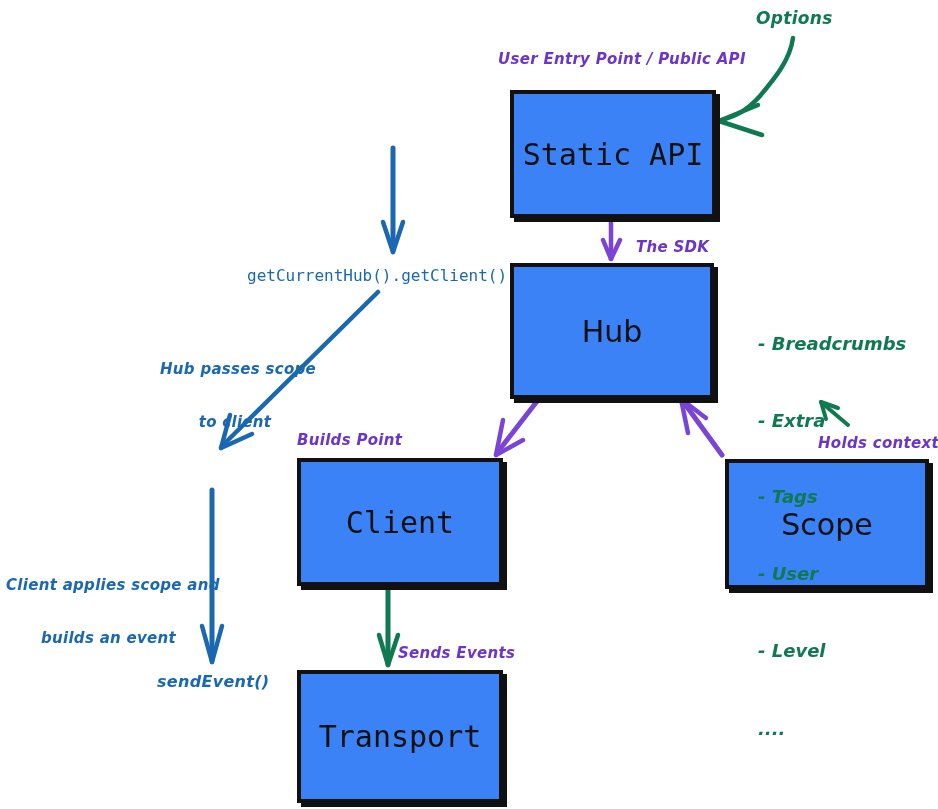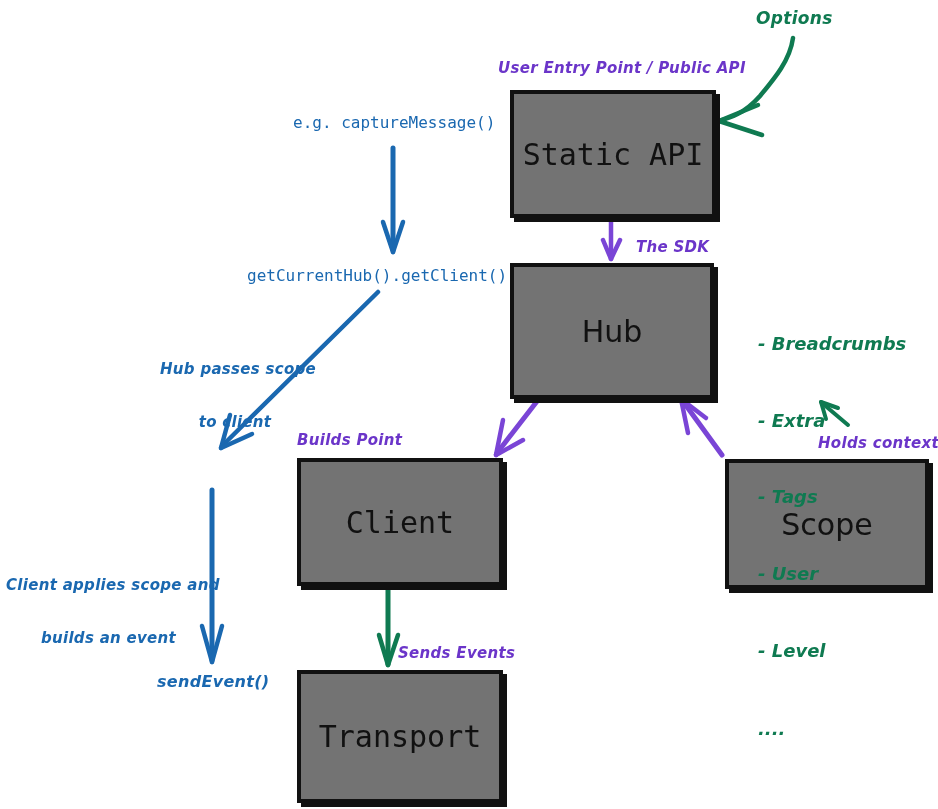--- a/index.html
+++ b/index.html
@@ -19,21 +19,21 @@
     position: absolute;
     left: 0;
     top: 0;
     width: 938px;
     height: 809px;
     pointer-events: none;
   }
   
   .node {
     position: absolute;
-    background: #737373;
+    background: #3b82f6;
     border: 4px solid #111111;
     box-shadow: 4px 4px 0 0 #111111;
     display: flex;
     align-items: center;
     justify-content: center;
     box-sizing: border-box;
   }
   .node-label-mono {
     font-family: "DejaVu Sans Mono", "Liberation Mono", monospace;
     font-size: 30px;
@@ -158,40 +158,39 @@
   <div class="node" style="left:725px; top:459px; width:204px; height:130px;">
     <span class="node-label-sans">Scope</span>
   </div>
 
   <div class="node" style="left:297px; top:670px; width:206px; height:133px;">
     <span class="node-label-mono">Transport</span>
   </div>
 
   <div class="ann ann-hand c-green" style="left:756px; top:8px; font-size:17px;">Options</div>
 
-  <div class="ann ann-hand c-purple" style="left:498px; top:60px;">User Entry Point / Public API</div>
+  <div class="ann ann-hand c-purple" style="left:498px; top:51px;">User Entry Point / Public API</div>
 
   <div class="ann ann-hand c-purple" style="left:636px; top:239px;">The SDK</div>
 
   <div class="ann ann-hand c-purple" style="left:297px; top:432px;">Builds Point</div>
 
   <div class="ann ann-hand c-purple" style="left:398px; top:645px;text-align:right;">Sends Events</div>
 
   <div class="ann ann-hand c-purple" style="left:818px; top:435px;">Holds context</div>
 
   <div class="ctx-list" style="left:758px; top:280px;">
     <div>- Breadcrumbs</div>
     <div>- Extra</div>
     <div>- Tags</div>
     <div>- User</div>
     <div>- Level</div>
     <div style="margin-top:2px;">....</div>
   </div>
 
-  <div class="ann ann-mono c-blue" style="left:293px; top:114px;">e.g. captureMessage()</div>
 
   <div class="ann ann-mono c-blue" style="left:247px; top:267px;">getCurrentHub().getClient()</div>
 
   <div class="ann ann-hand c-blue center" style="left:160px; top:326px; width:150px;">
     <div>Hub passes scope</div>
     <div>to client</div>
   </div>
 
 
   <div class="ann ann-hand c-blue center" style="left:6px; top:542px; width:205px;">

